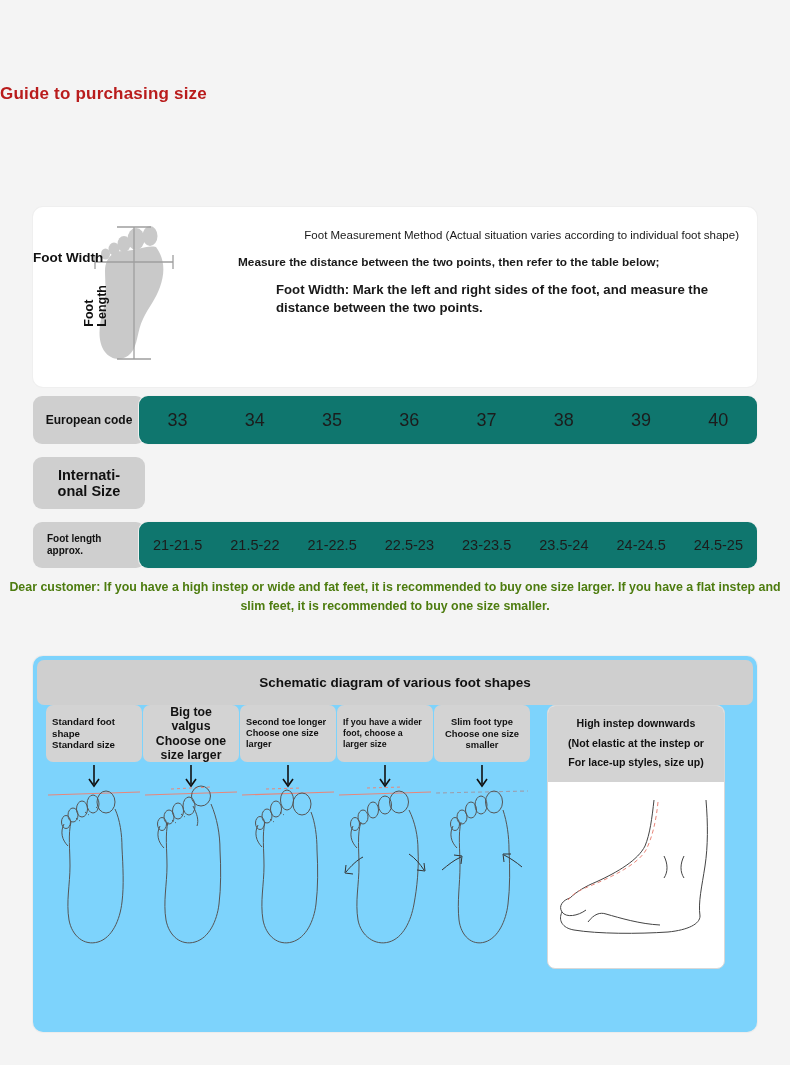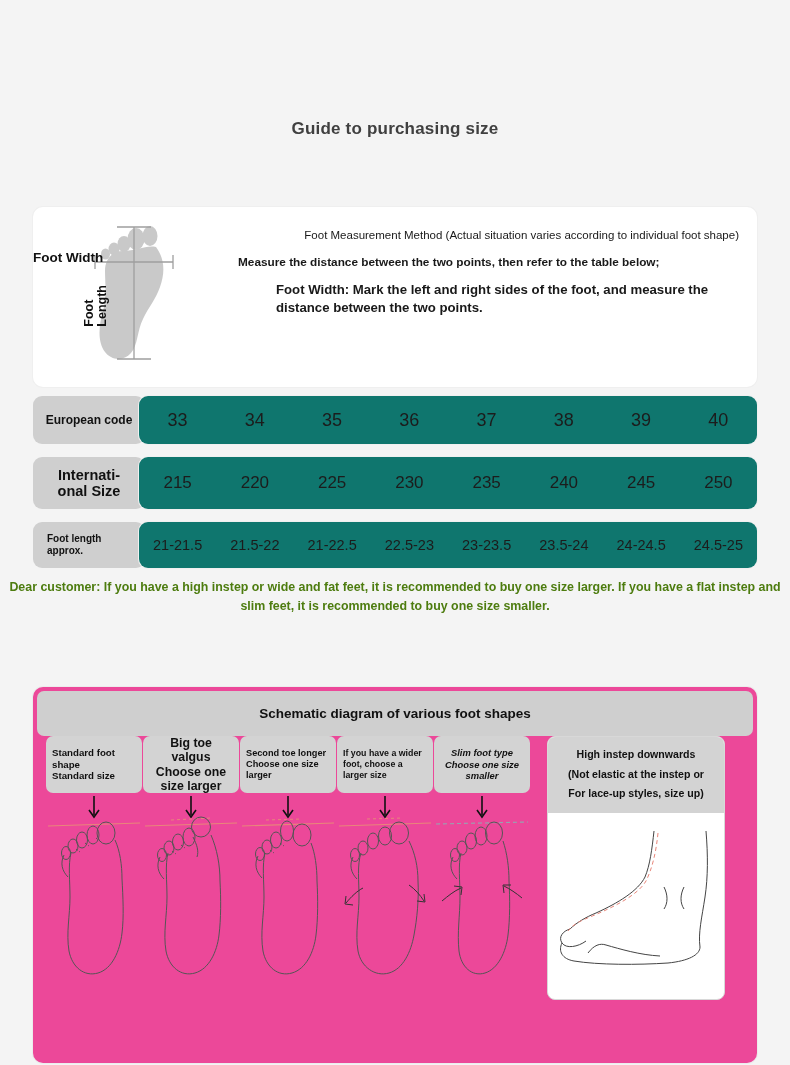--- a/index.html
+++ b/index.html
@@ -9,25 +9,25 @@
   body {
     width: 790px; height: 1065px;
     font-family: "Liberation Sans", sans-serif;
     color: #222;
     overflow: hidden;
     position: relative;
   }
 
   
   .page-title {
-    text-align: center;
+    text-align: left;
     font-size: 17px;
     font-weight: bold;
-    color: #404040;
-    padding-top: 119px;
+    color: #b91c1c;
+    padding-top: 84px;
     letter-spacing: .2px;
   }
 
   
   .measure-card {
     position: absolute;
     left: 33px; top: 207px;
     width: 724px; height: 180px;
     background: #fff;
     border-radius: 10px;
@@ -124,23 +124,23 @@
     text-align: center;
     font-size: 12.4px;
     font-weight: bold;
     color: #4d7c0f;
     line-height: 1.5;
   }
 
   
   .schem-card {
     position: absolute;
-    left: 33px; top: 687px;
+    left: 33px; top: 656px;
     width: 724px; height: 376px;
-    background: #ec4899;
+    background: #7dd3fc;
     border-radius: 10px;
     box-shadow: 0 0 0 1px #ececec;
   }
   .schem-head {
     margin: 4px 4px 0 4px;
     height: 45px;
     background: #cfcfcf;
     border-radius: 7px;
     display: flex; align-items: center; justify-content: center;
     font-size: 13.5px; font-weight: bold; color: #111;
@@ -245,30 +245,20 @@
       <div class="scell">37</div>
       <div class="scell">38</div>
       <div class="scell">39</div>
       <div class="scell">40</div>
     </div>
   </div>
 
   <div class="srow r2">
     <div class="srow-label" style="white-space: pre-line;">Internati-
 onal Size</div>
-    <div class="srow-cells">
-      <div class="scell">215</div>
-      <div class="scell">220</div>
-      <div class="scell">225</div>
-      <div class="scell">230</div>
-      <div class="scell">235</div>
-      <div class="scell">240</div>
-      <div class="scell">245</div>
-      <div class="scell">250</div>
-    </div>
   </div>
 
   <div class="srow r3">
     <div class="srow-label" style="white-space: pre-line;">Foot length
 approx.</div>
     <div class="srow-cells">
       <div class="scell">21-21.5</div>
       <div class="scell">21.5-22</div>
       <div class="scell">21-22.5</div>
       <div class="scell">22.5-23</div>
@@ -386,21 +376,21 @@
               <path d="M26,95 C20,98 14,104 9,110" stroke="#333"></path>
               <path d="M9,103 L8,111 L16,112" stroke="#333"></path>
               <path d="M72,92 C78,96 83,102 87,108" stroke="#333"></path>
               <path d="M80,108 L88,109 L87,101" stroke="#333"></path>
             </g>
           </svg>
         </div>
       </div>
 
       <div class="shape-col">
-        <div class="shape-box b5" style="white-space: pre-line; font-style: italic;">Slim foot type
+        <div class="shape-box b5" style="white-space: pre-line;">Slim foot type
 Choose one size smaller</div>
         <div class="shape-draw">
           <svg width="96" height="200" viewBox="0 0 96 200">
             <g stroke="#555" fill="none" stroke-width="1">
               <path d="M48,3 L48,22" stroke="#111" stroke-width="1.6"></path>
               <path d="M43,17 L48,24 L53,17" stroke="#111" stroke-width="1.6"></path>
               <path d="M2,31 L94,29" stroke="#9aa0b0" stroke-width="1.1" stroke-dasharray="4,3"></path>
               <ellipse cx="60" cy="40" rx="8.5" ry="11"></ellipse>
               <path d="M69,48 C73,60 75,74 75,88 C76,106 76,126 74,142
                        C72,159 64,176 51,180 C38,184 27,174 25,158

